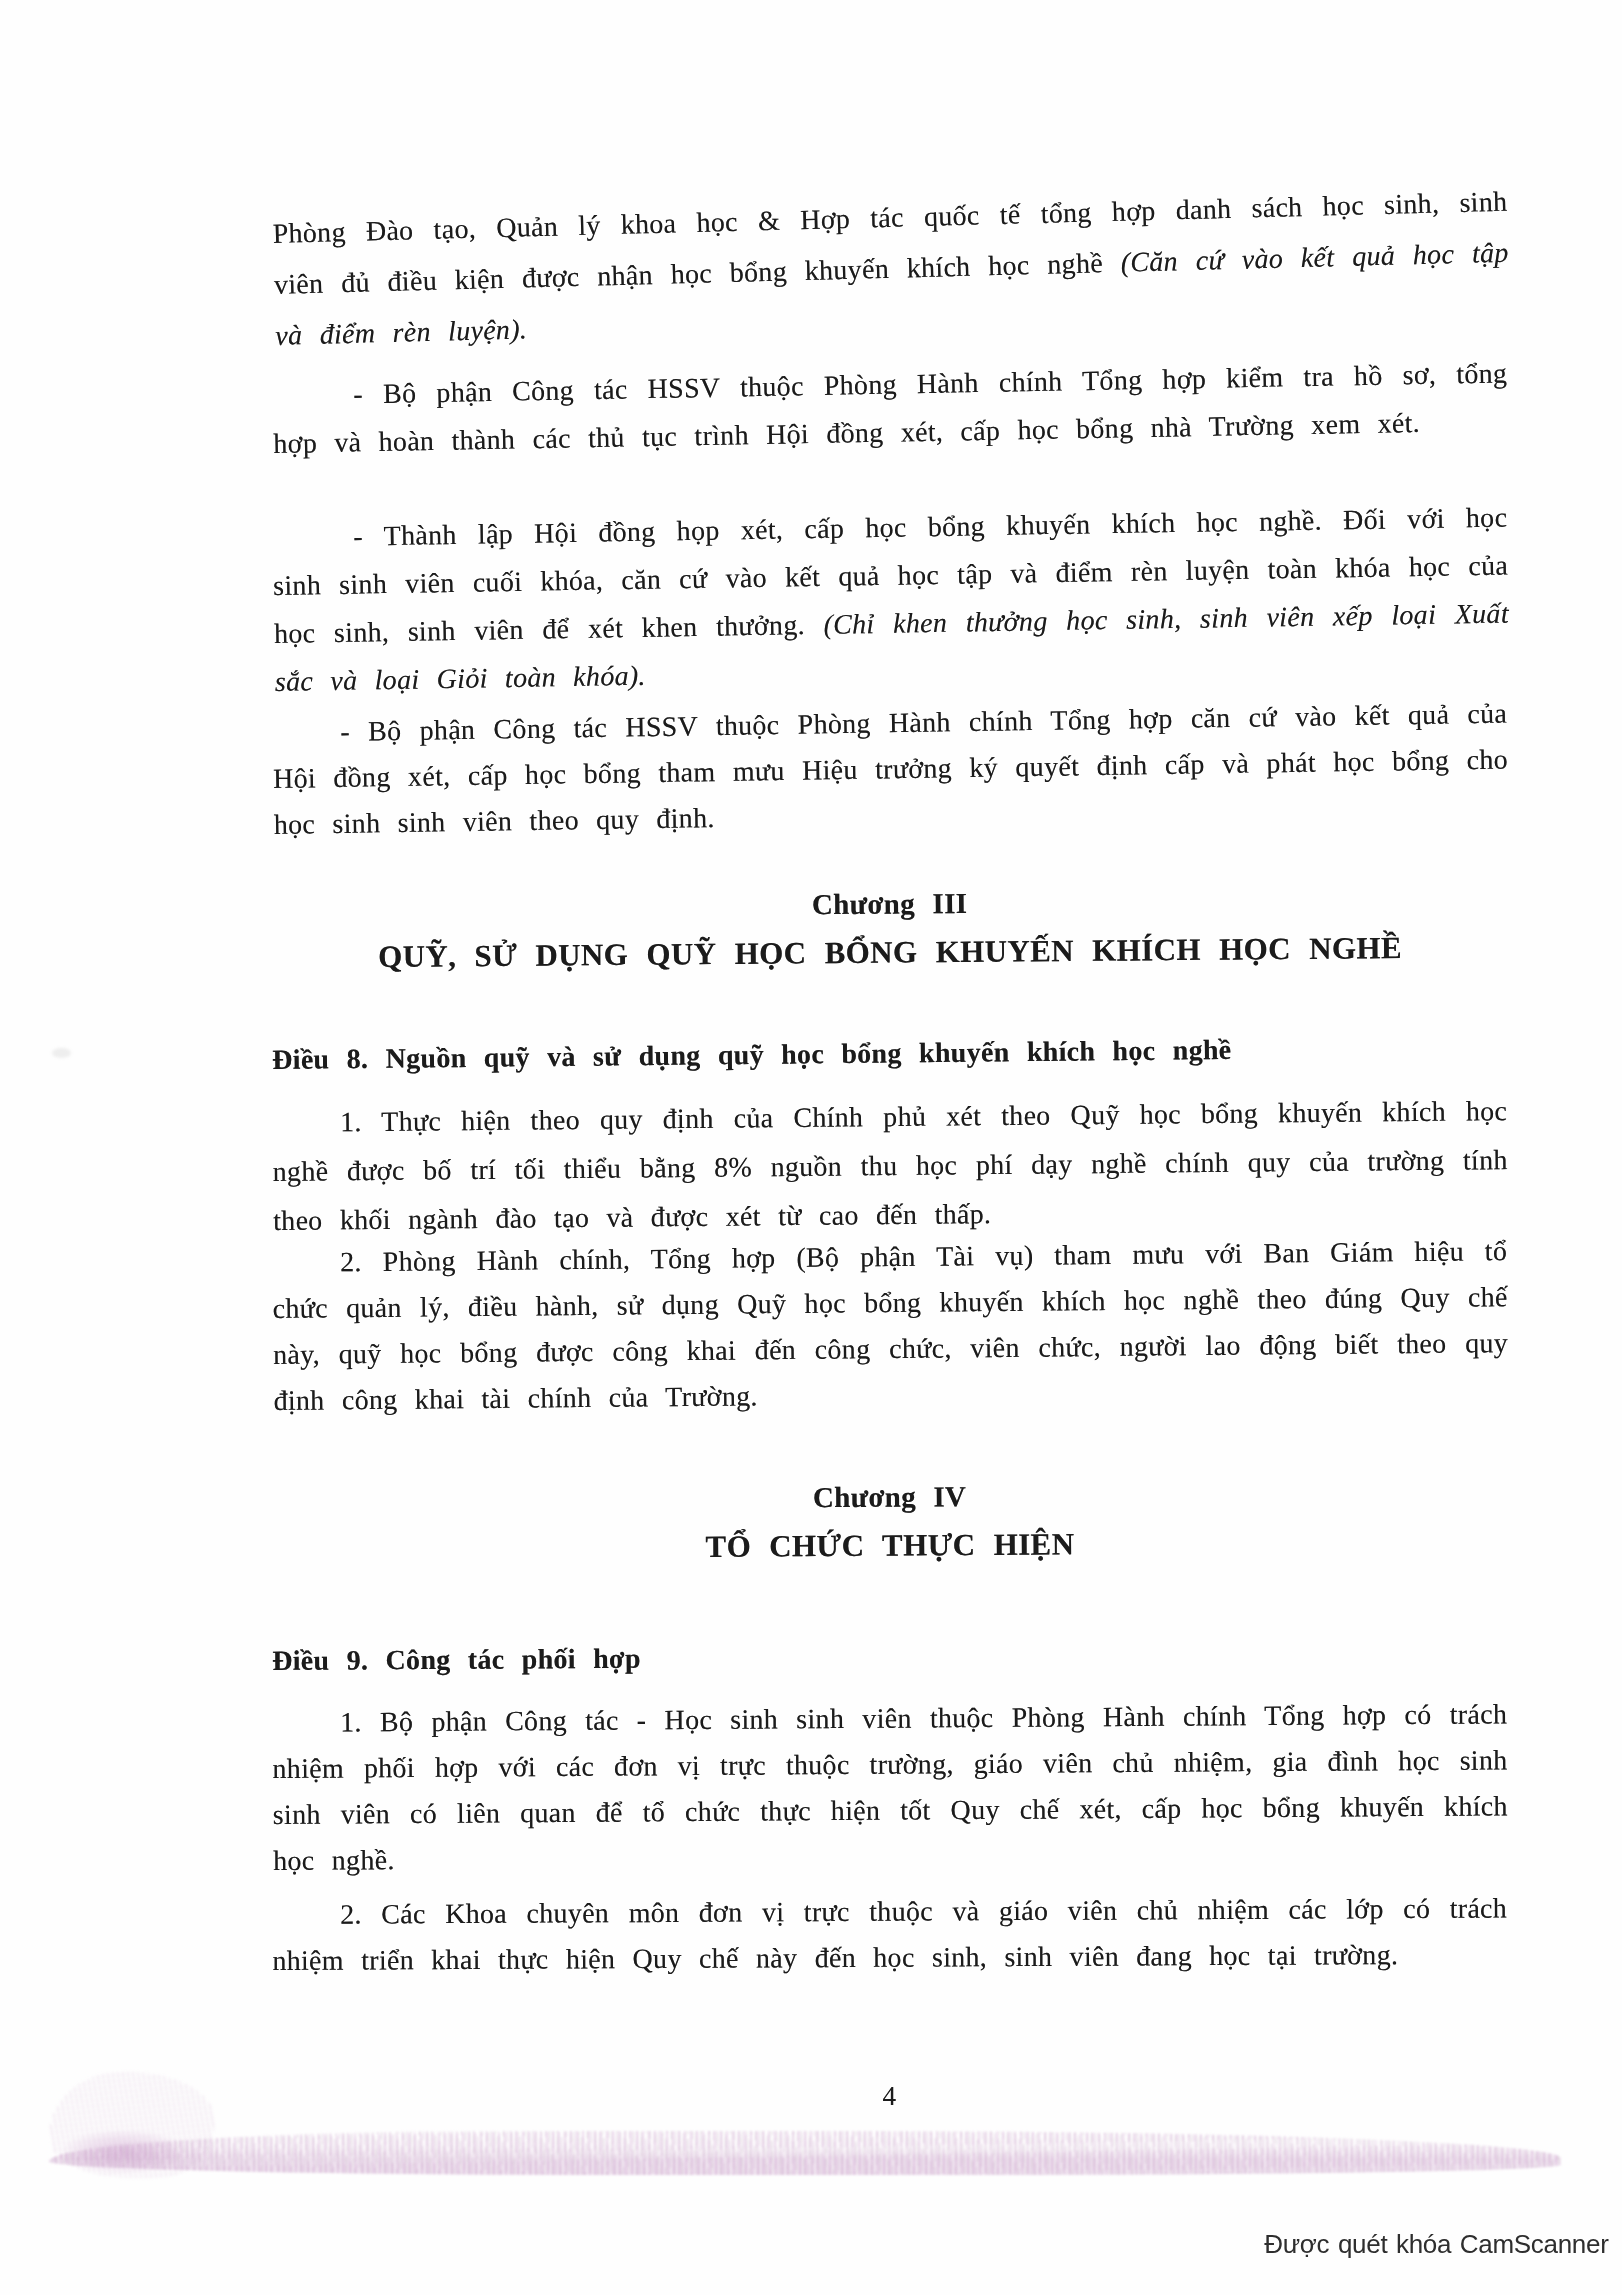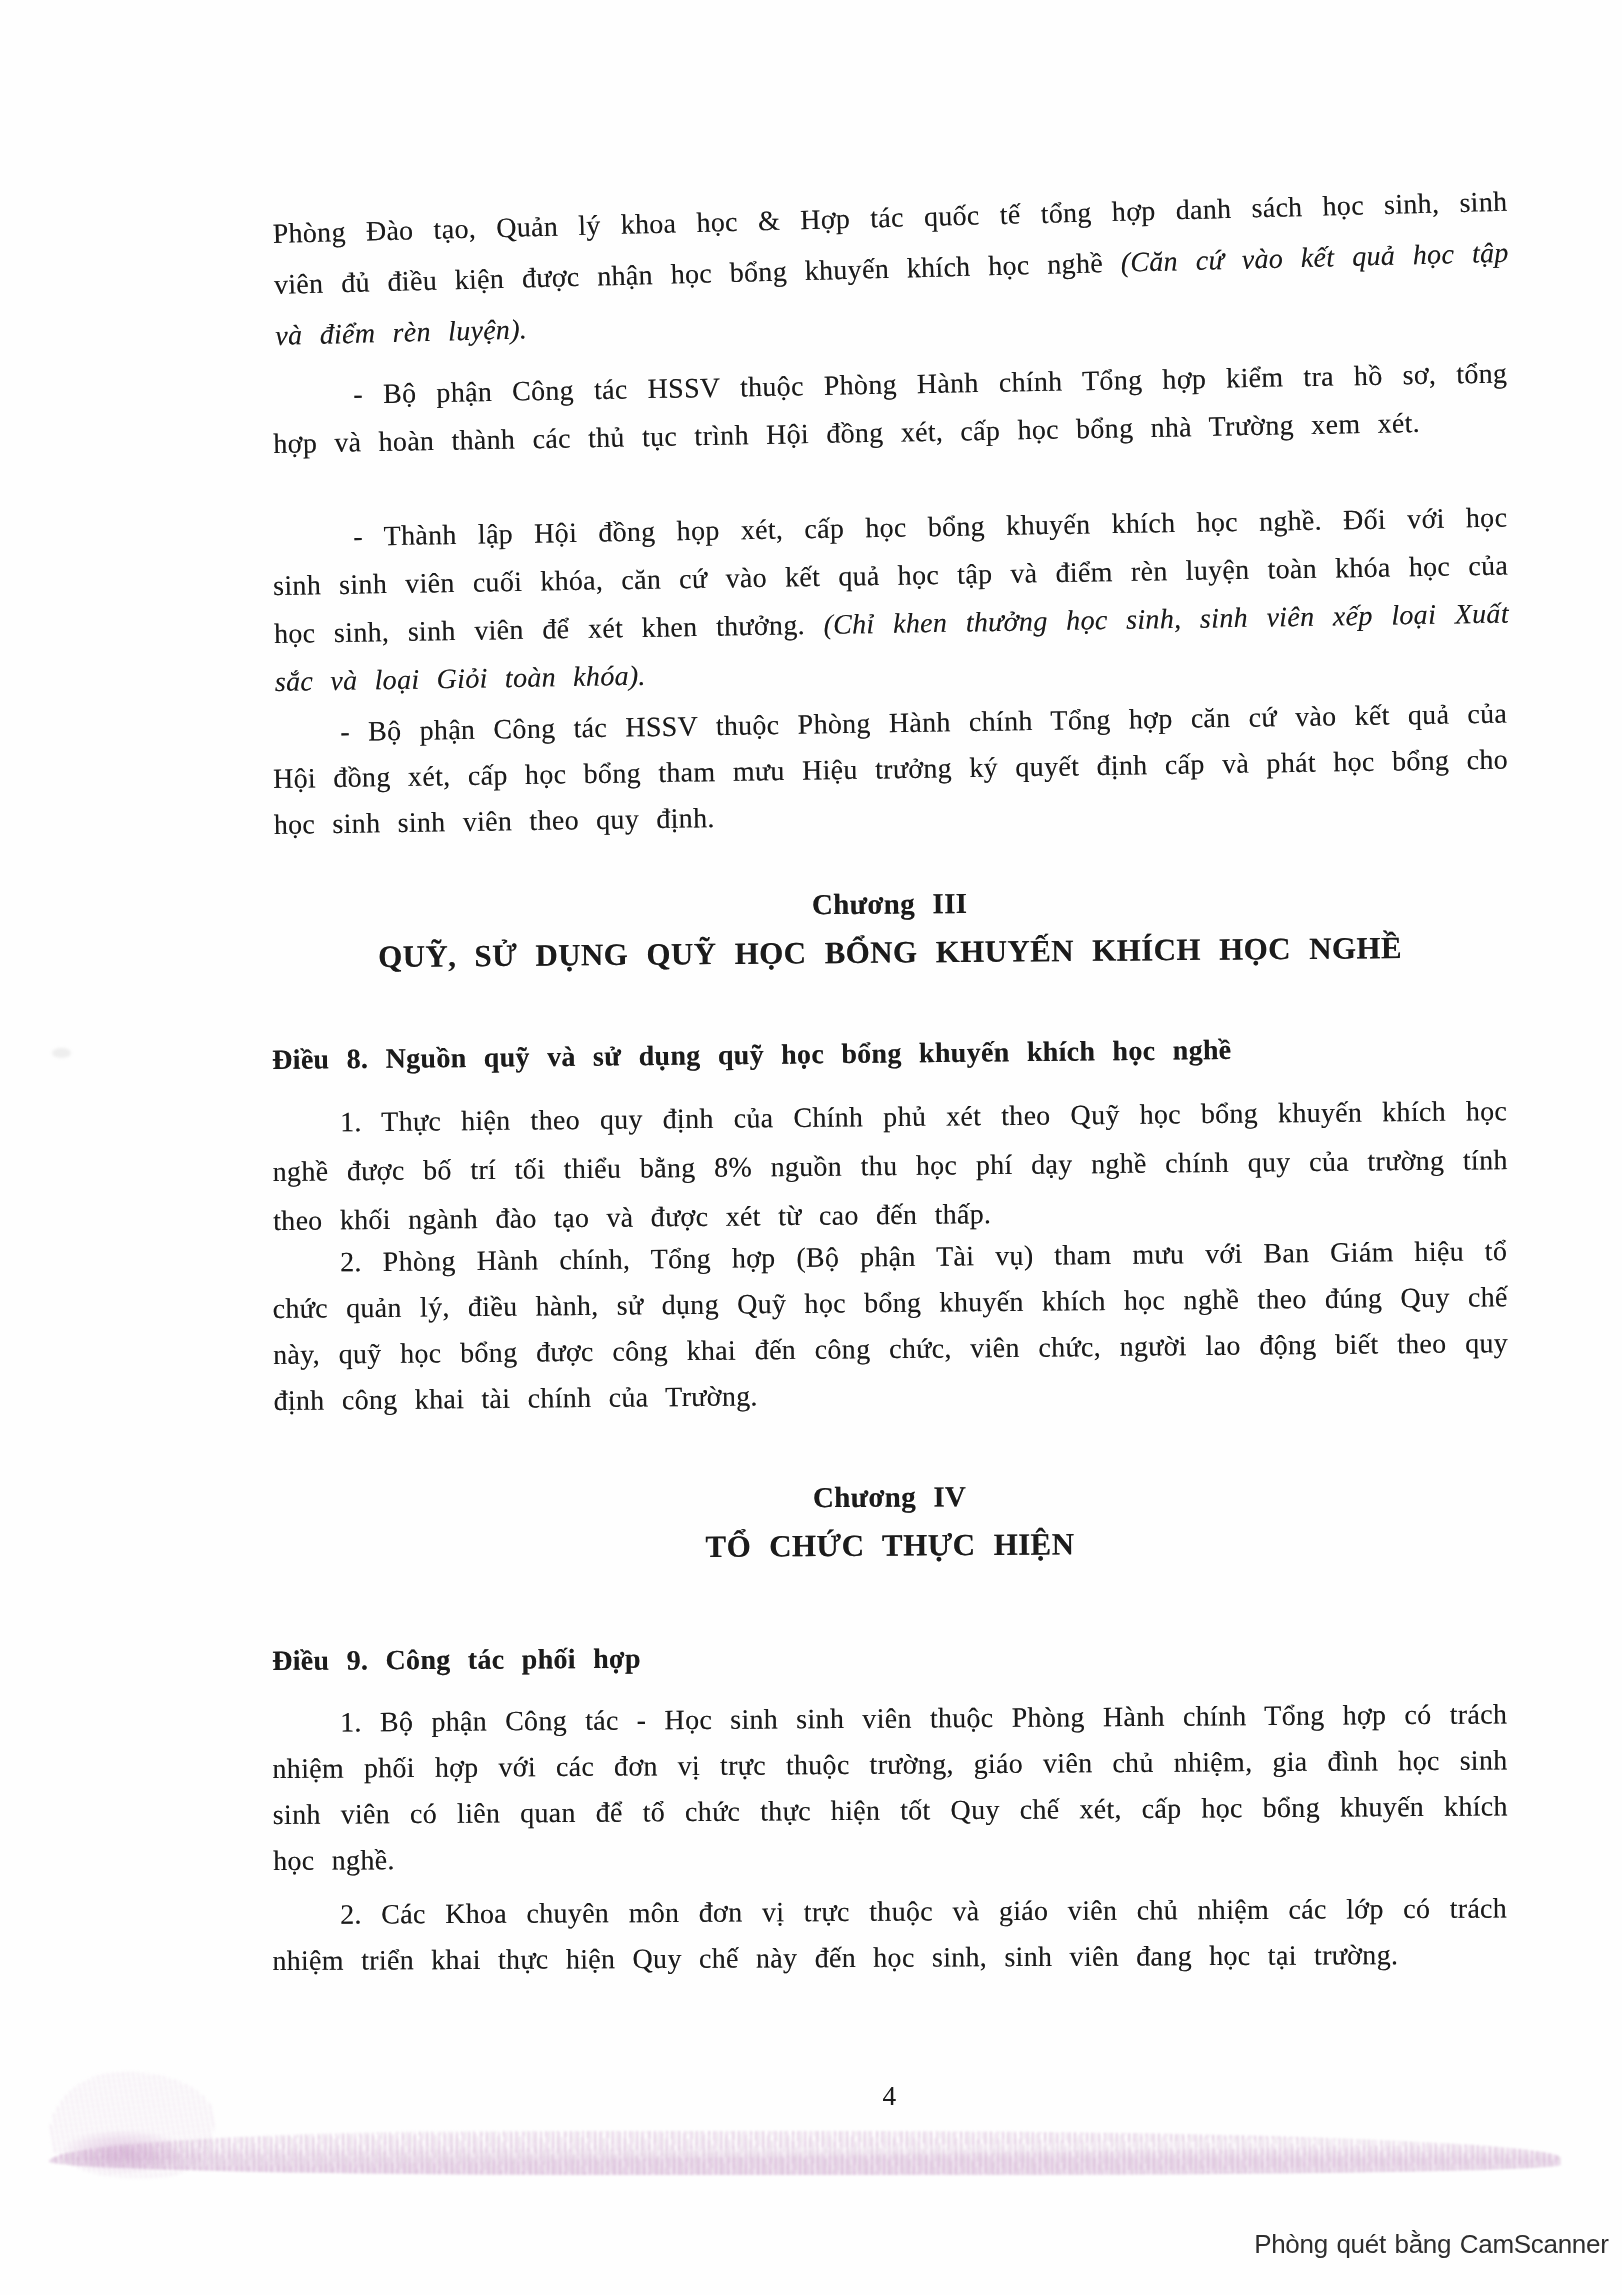--- a/index.html
+++ b/index.html
@@ -120,16 +120,16 @@
   <p class="block indent-sm" id="p91"><span>1. Bộ phận Công tác - Học sinh sinh viên thuộc Phòng Hành chính Tổng hợp có trách nhiệm phối hợp với các đơn vị trực thuộc trường, giáo viên chủ nhiệm, gia đình học sinh sinh viên có liên quan để tổ chức thực hiện tốt Quy chế xét, cấp học bổng khuyến khích học nghề.</span></p>
 
   <p class="block indent-sm" id="p92"><span>2. Các Khoa chuyên môn đơn vị trực thuộc và giáo viên chủ nhiệm các lớp có trách nhiệm triển khai thực hiện Quy chế này đến học sinh, sinh viên đang học tại trường.</span></p>
 
   <div class="block" id="pagenum">4</div>
 
   <div class="smudge"></div>
   <div class="noise-cluster"></div>
   <div class="noise-band"></div>
 
-  <div class="block" id="watermark">Phòng quét bằng CamScanner</div>
+  <div class="block" id="watermark">Được quét khóa CamScanner</div>
 
 </div>
 
 
 </body></html>

